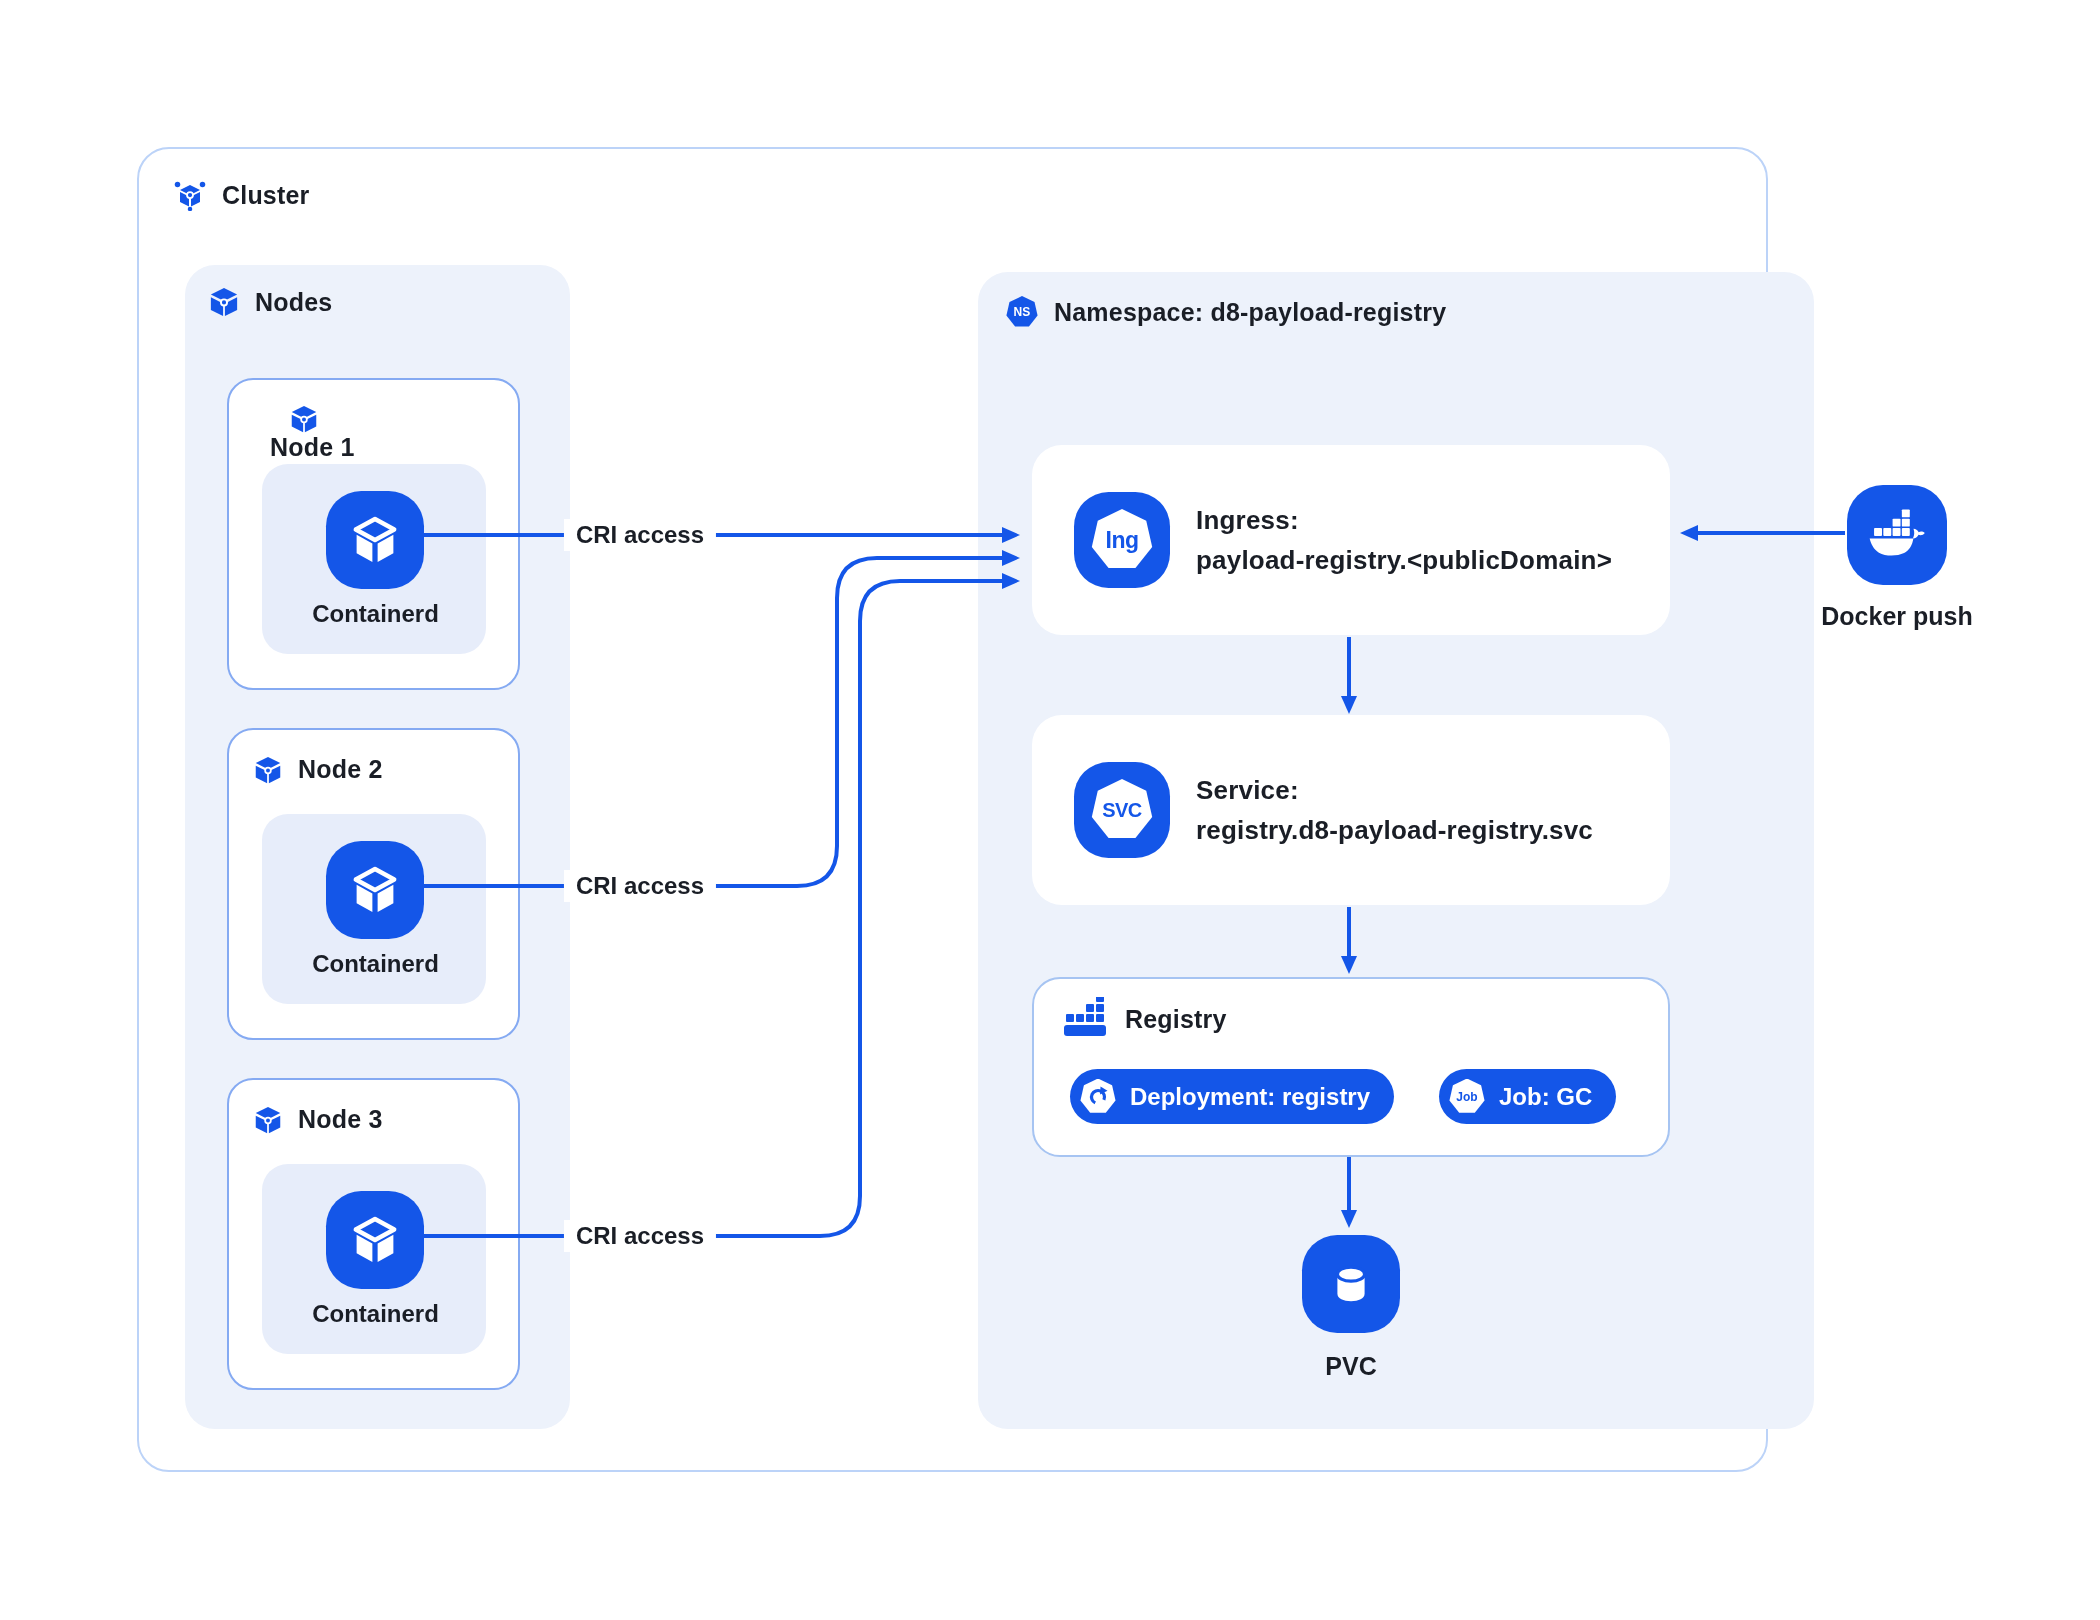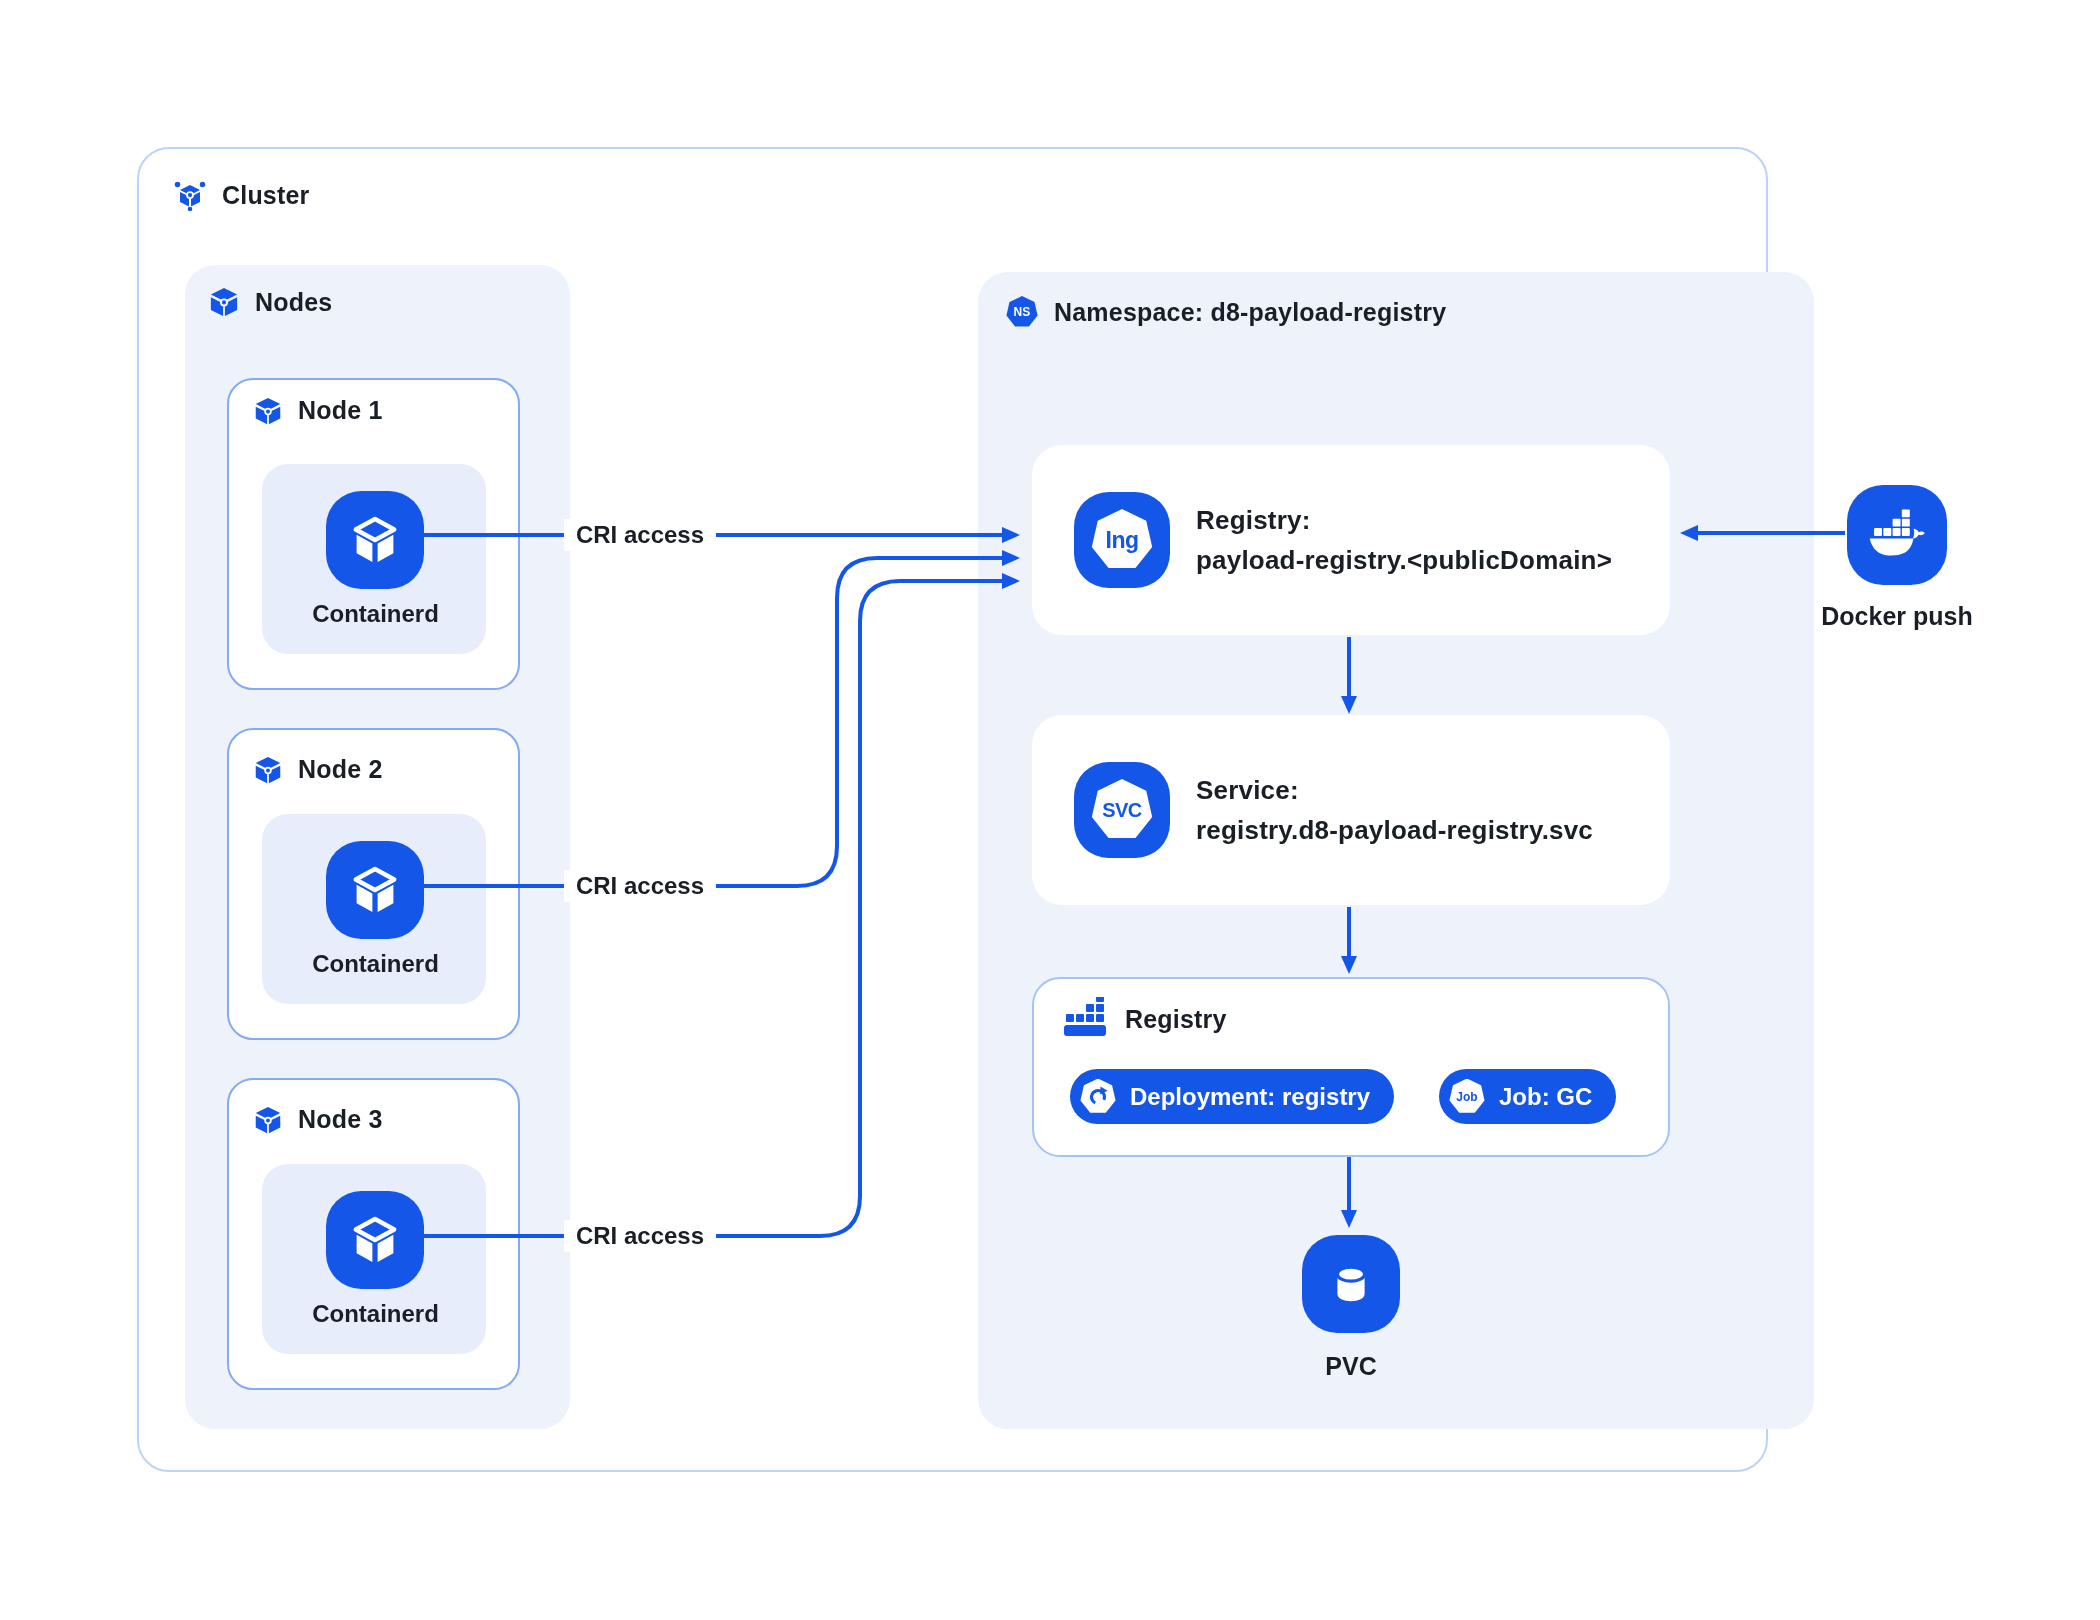--- a/index.html
+++ b/index.html
@@ -73,21 +73,21 @@
             <polygon points="32,2 60,16 32,30 4,16" fill="#1456E8"></polygon>
             <polygon points="4,22 30,35 30,62 4,49" fill="#1456E8"></polygon>
             <polygon points="34,35 60,22 60,49 34,62" fill="#1456E8"></polygon>
             <circle cx="32" cy="33" r="6.5" fill="#1456E8" stroke="#fff" stroke-width="4"></circle>
           </svg>
         </span>
         <span class="ictxt">Nodes</span>
       </div>
 
       <div class="abs card" style="left:42px;top:113px;width:293px;height:312px;">
-        <div class="abs hdr" style="left:25px;top:16px;">
+        <div class="abs hdr" style="left:25px;top:25px;flex-direction:column;">
           <span style="width:28px;height:28px;display:inline-flex;">
             <svg width="28" height="28" viewBox="0 0 64 64">
               <polygon points="32,2 60,16 32,30 4,16" fill="#1456E8"></polygon>
               <polygon points="4,22 30,35 30,62 4,49" fill="#1456E8"></polygon>
               <polygon points="34,35 60,22 60,49 34,62" fill="#1456E8"></polygon>
               <circle cx="32" cy="33" r="6.5" fill="#1456E8" stroke="#fff" stroke-width="4"></circle>
             </svg>
           </span>
           <span class="ictxt">Node 1</span>
         </div>
@@ -158,21 +158,21 @@
         <span class="ictxt">Namespace: d8-payload-registry</span>
       </div>
 
       <div class="abs whitebox" style="left:54px;top:173px;width:638px;height:190px;">
         <div class="abs sq" style="left:42px;top:47px;width:96px;height:96px;">
           <span class="hept white" style="width:62px;height:62px;font-size:23px;letter-spacing:-.5px;">
             <span>Ing</span>
           </span>
         </div>
         <div class="abs twolines" style="left:164px;top:0;height:190px;">
-          <span>Registry:</span>
+          <span>Ingress:</span>
           <span>payload-registry.&lt;publicDomain&gt;</span>
         </div>
       </div>
 
       <div class="abs whitebox" style="left:54px;top:443px;width:638px;height:190px;">
         <div class="abs sq" style="left:42px;top:47px;width:96px;height:96px;">
           <span class="hept white" style="width:62px;height:62px;font-size:20px;letter-spacing:-.5px;">
             <span>SVC</span>
           </span>
         </div>

